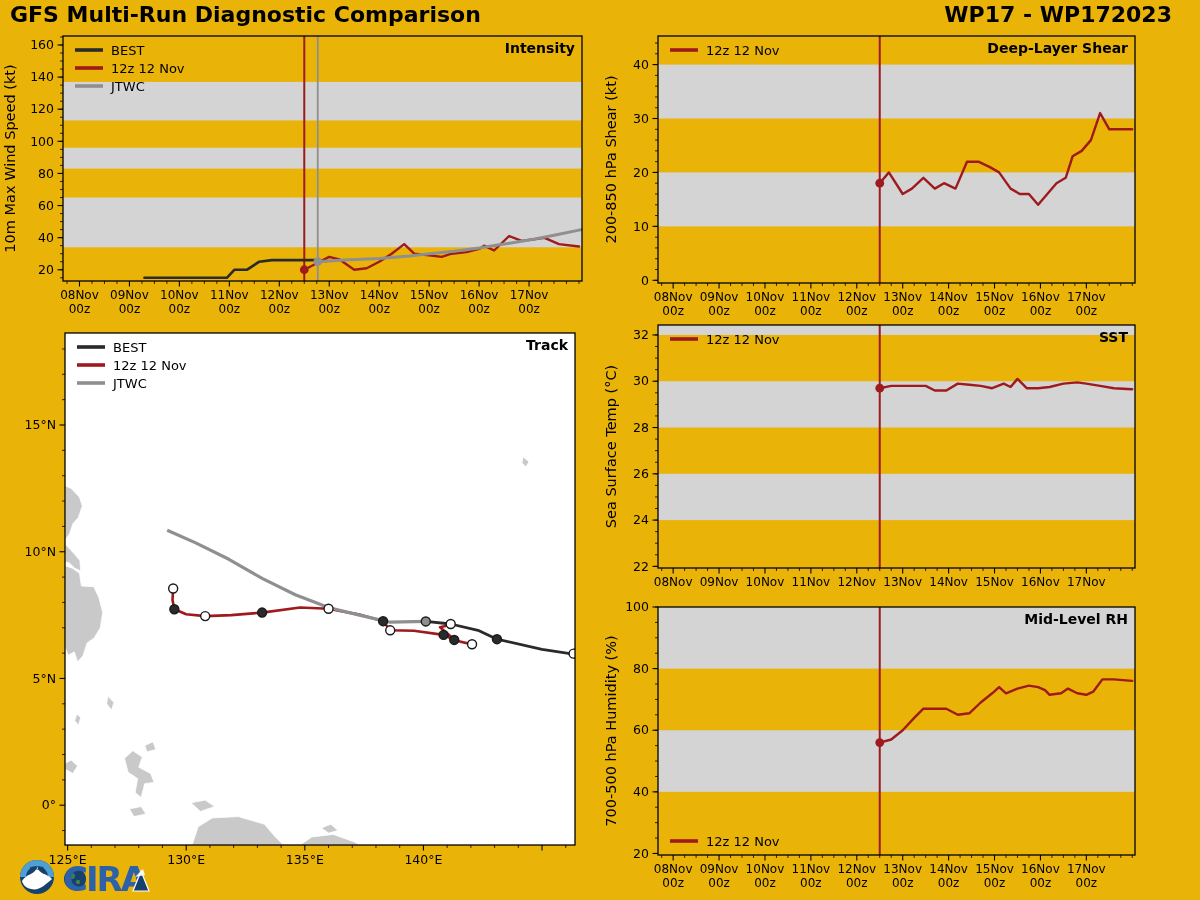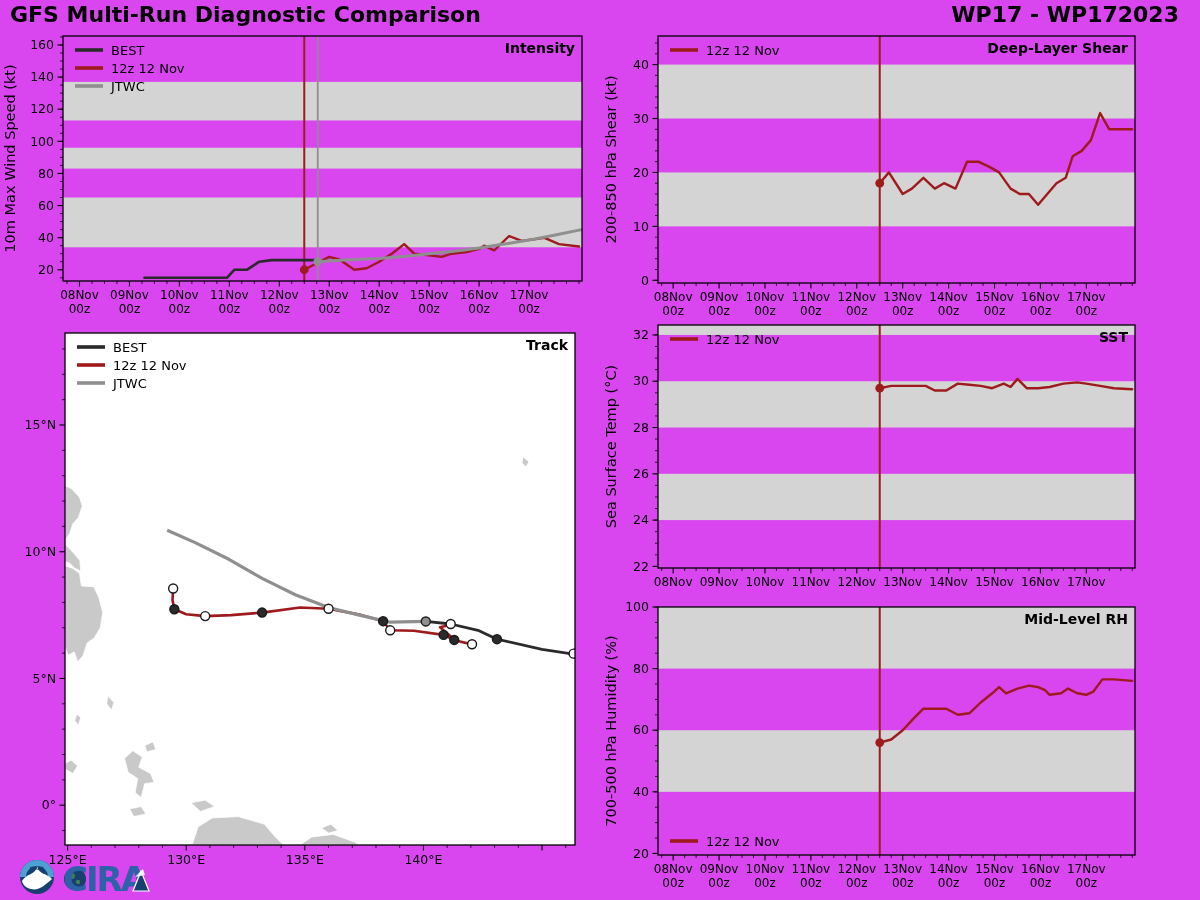--- a/index.html
+++ b/index.html
@@ -1,20 +1,20 @@
 <!DOCTYPE html>
 <html><head>
 <meta charset="utf-8">
 <style>
   html,body{margin:0;padding:0;background:#ffffff;}
-  #fig{position:relative;width:1200px;height:900px;background:#d946ef;overflow:hidden;
+  #fig{position:relative;width:1200px;height:900px;background:#eab308;overflow:hidden;
        font-family:"DejaVu Sans","Liberation Sans",sans-serif;}
   .ttl{position:absolute;top:2px;font-size:22px;font-weight:bold;color:#000;white-space:nowrap;}
   #page-title{left:10px;}
-  #storm-id{right:21px;text-align:center;}
+  #storm-id{right:28px;text-align:center;}
   .panel{position:absolute;}
   svg text{font-family:"DejaVu Sans","Liberation Sans",sans-serif;}
   #logos{position:absolute;left:15px;top:855px;width:200px;height:44px;z-index:5;}
 </style>
 </head>
 <body>
 
 <div id="fig">
   <div class="ttl" id="page-title">GFS Multi-Run Diagnostic Comparison</div>
   <div class="ttl" id="storm-id">WP17 - WP172023</div>

